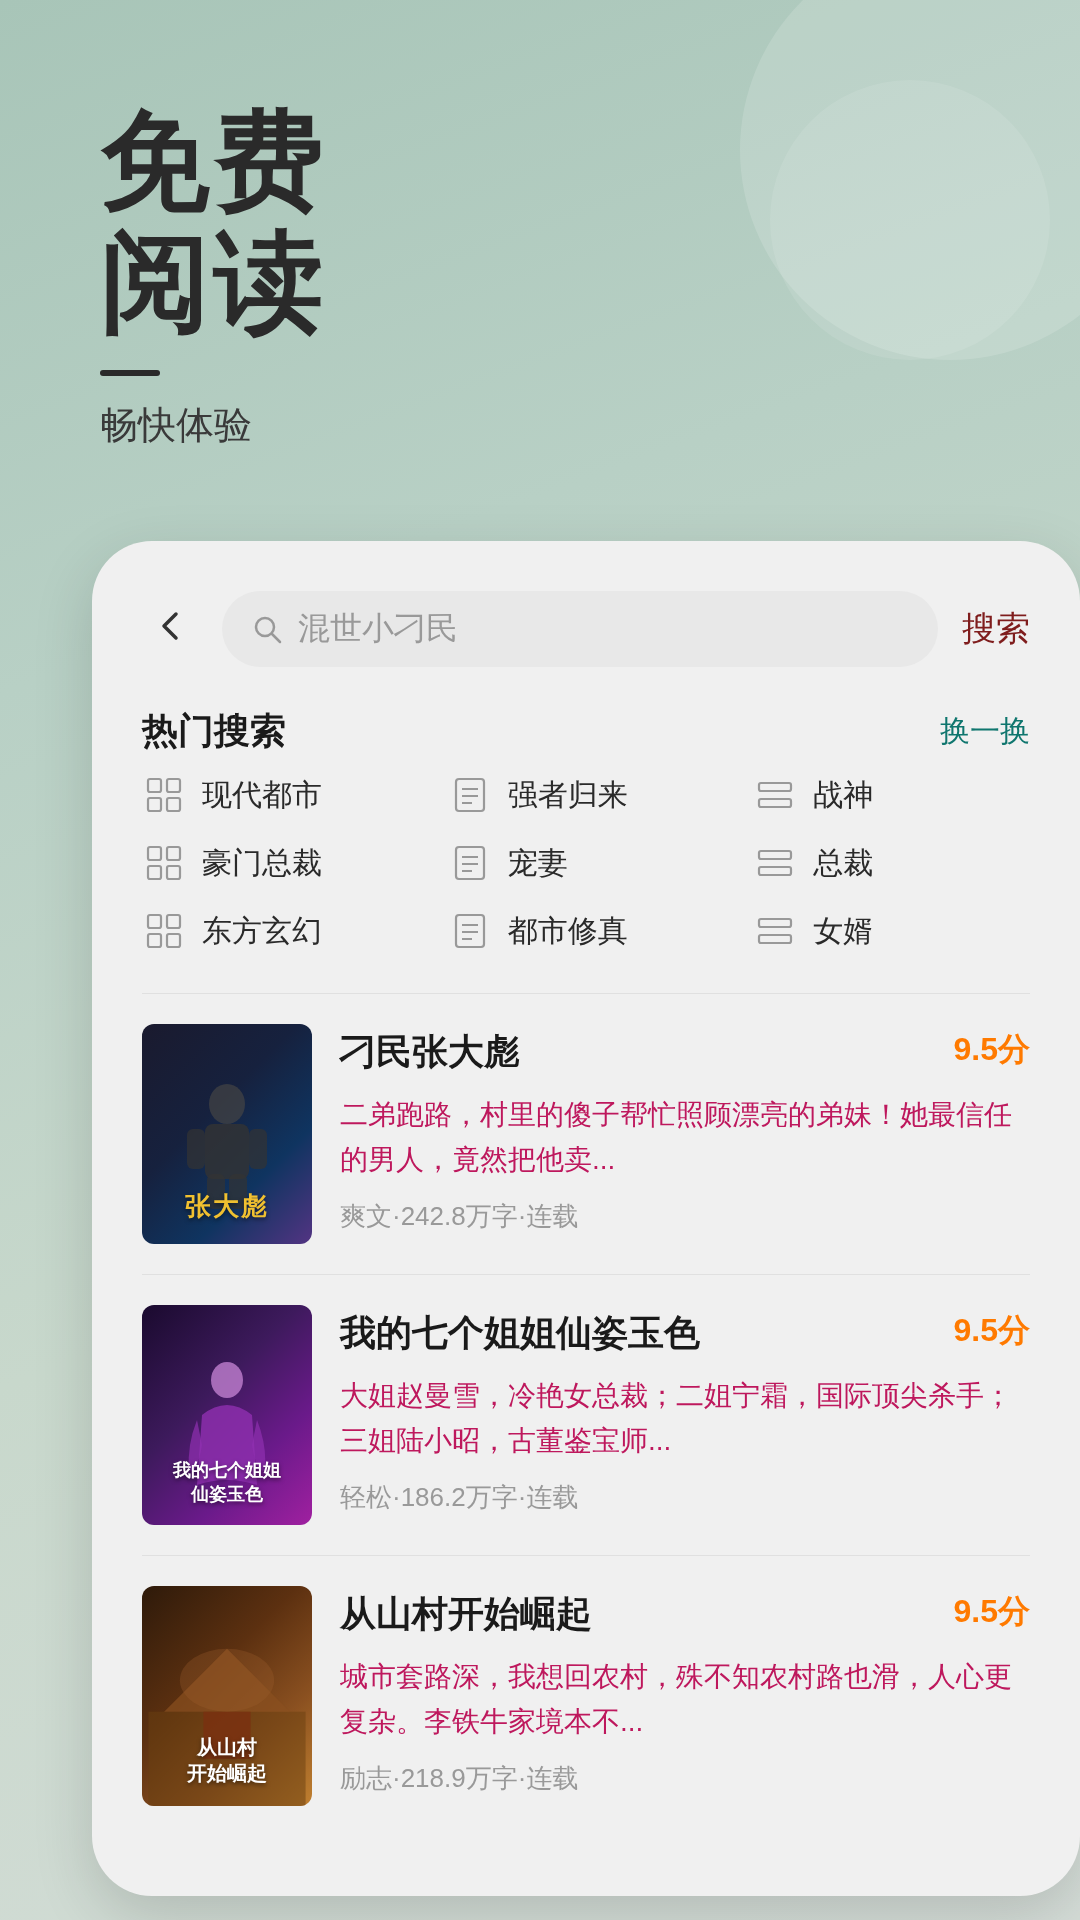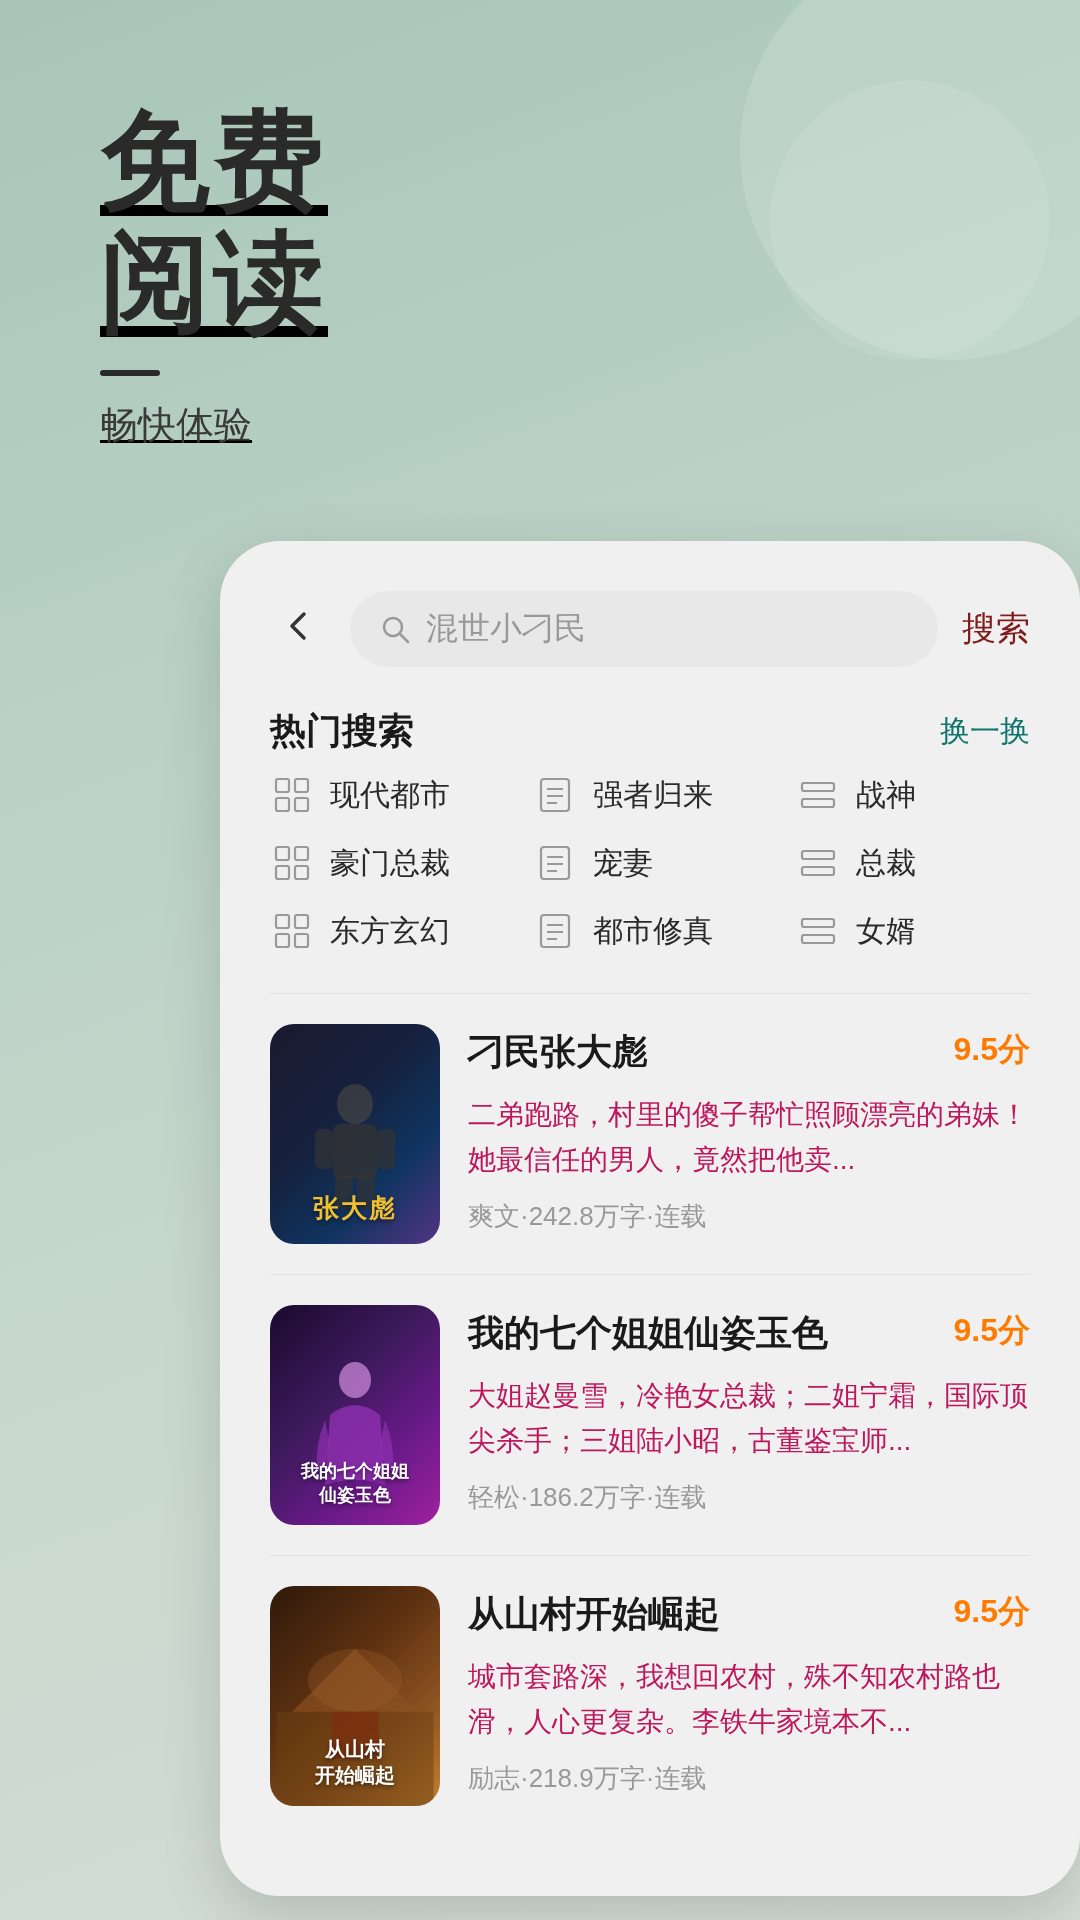--- a/index.html
+++ b/index.html
@@ -33,21 +33,20 @@
       border-radius: 50%;
       background: rgba(255,255,255,0.10);
       pointer-events: none;
     }
 
     
     .hero {
       padding: 100px 0 60px 100px;
       position: relative;
       z-index: 1;
-      text-decoration: underline;
     }
     .hero-title {
       font-size: 110px;
       font-weight: 900;
       color: #2a2a2a;
       line-height: 1.1;
       letter-spacing: 4px;
     }
     .hero-divider {
       width: 60px;
@@ -60,21 +59,21 @@
       font-size: 38px;
       color: #3a3a3a;
       font-weight: 400;
     }
 
     
     .card-container {
       position: relative;
       z-index: 2;
       margin: 30px auto 0 auto;
-      width: 860px;
+      width: 988px;
       left: 50%;
       transform: translateX(-50%);
     }
 
     .phone-card {
       background: #f0f0f0;
       border-radius: 60px;
       padding: 50px 50px 60px 50px;
       box-shadow: 0 20px 60px rgba(0,0,0,0.15);
     }
@@ -177,27 +176,28 @@
     .book-item {
       display: flex;
       align-items: flex-start;
       gap: 28px;
       padding: 30px 0;
       border-top: 1px solid #e0e0e0;
     }
     .book-cover {
       width: 170px;
       height: 220px;
-      border-radius: 24px;
+      border-radius: 12px;
       flex-shrink: 0;
       overflow: hidden;
       position: relative;
       display: flex;
       align-items: center;
       justify-content: center;
+      font-family: Liberation Mono, monospace;
     }
     .book-cover-1 {
       background: linear-gradient(135deg, #1a1a2e 0%, #16213e 40%, #0f3460 70%, #533483 100%);
     }
     .book-cover-2 {
       background: linear-gradient(135deg, #1a0a2e 0%, #3d1a5c 40%, #6a1a8a 70%, #a020a0 100%);
     }
     .book-cover-3 {
       background: linear-gradient(135deg, #2e1a0a 0%, #5c3010 40%, #8a5020 70%, #c08030 100%);
     }

